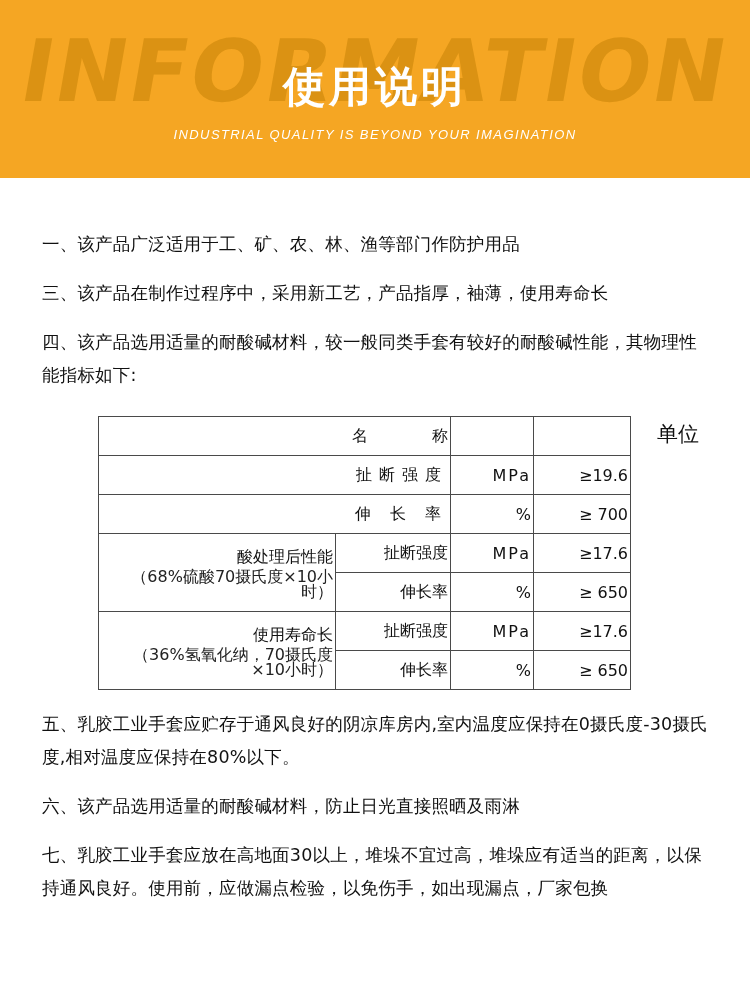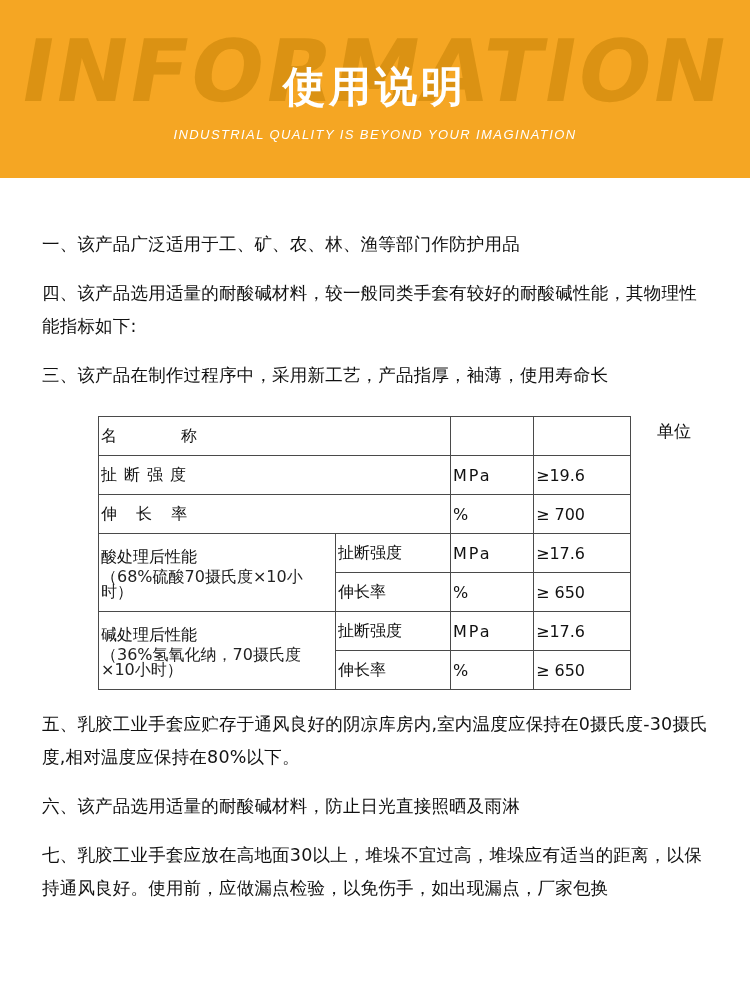--- a/index.html
+++ b/index.html
@@ -93,40 +93,40 @@
   table.spec {
     border-collapse: collapse;
     margin-left: 72px;
     table-layout: fixed;
   }
   table.spec td {
     border: 1px solid #4a4a4a;
     font-family: "DejaVu Sans", sans-serif;
     font-size: 16px;
     color: #111;
-    text-align: left;
+    text-align: right;
     vertical-align: middle;
     padding: 4px 2px;
     height: 30px;
   }
   .c-name   { width: 232px; }
   .c-sub    { width: 110px; }
   .c-unit   { width: 78px; }
   .c-val    { width: 92px; }
   .small-note {
     display: block;
     font-size: 16px;
     line-height: 15px;
     color: #222;
     margin-top: 1px;
   }
   .mono-sp { letter-spacing: 2px; }
   .unit-label {
     font-family: "DejaVu Sans", sans-serif;
-    font-size: 17px;
+    font-size: 21px;
     color: #111;
     margin-left: 26px;
     margin-top: 4px;
     white-space: nowrap;
   }
   .mid-gap { letter-spacing: 7px; }
 </style>
 </head>
 <body>
 
@@ -134,22 +134,22 @@
   <div class="banner-ghost">INFORMATION</div>
   <div class="banner-inner">
     <div class="banner-title">使用说明</div>
     <div class="banner-sub">INDUSTRIAL QUALITY IS BEYOND YOUR IMAGINATION</div>
   </div>
 </div>
 
 <div class="content">
 
   <p class="para">一、该产品广泛适用于工、矿、农、林、渔等部门作防护用品</p>
+  <p class="para">三、该产品在制作过程序中，采用新工艺，产品指厚，袖薄，使用寿命长</p>
   <p class="para">四、该产品选用适量的耐酸碱材料，较一般同类手套有较好的耐酸碱性能，其物理性能指标如下:</p>
-  <p class="para">三、该产品在制作过程序中，采用新工艺，产品指厚，袖薄，使用寿命长</p>
 
   <div class="table-wrap">
     <table class="spec">
       <tbody>
         <tr>
           <td class="c-name" colspan="2">名　　　　称</td>
           <td class="c-unit"></td>
           <td class="c-val"></td>
         </tr>
         <tr>
@@ -171,21 +171,21 @@
           <td class="c-unit mono-sp">MPa</td>
           <td class="c-val">≥17.6</td>
         </tr>
         <tr>
           <td class="c-sub">伸长率</td>
           <td class="c-unit">%</td>
           <td class="c-val">≥ 650</td>
         </tr>
         <tr>
           <td class="c-name" rowspan="2">
-            <span>碱处理后性能</span>
+            <span>使用寿命长</span>
             <span class="small-note">（36%氢氧化纳，70摄氏度×10小时）</span>
           </td>
           <td class="c-sub">扯断强度</td>
           <td class="c-unit mono-sp">MPa</td>
           <td class="c-val">≥17.6</td>
         </tr>
         <tr>
           <td class="c-sub">伸长率</td>
           <td class="c-unit">%</td>
           <td class="c-val">≥ 650</td>

